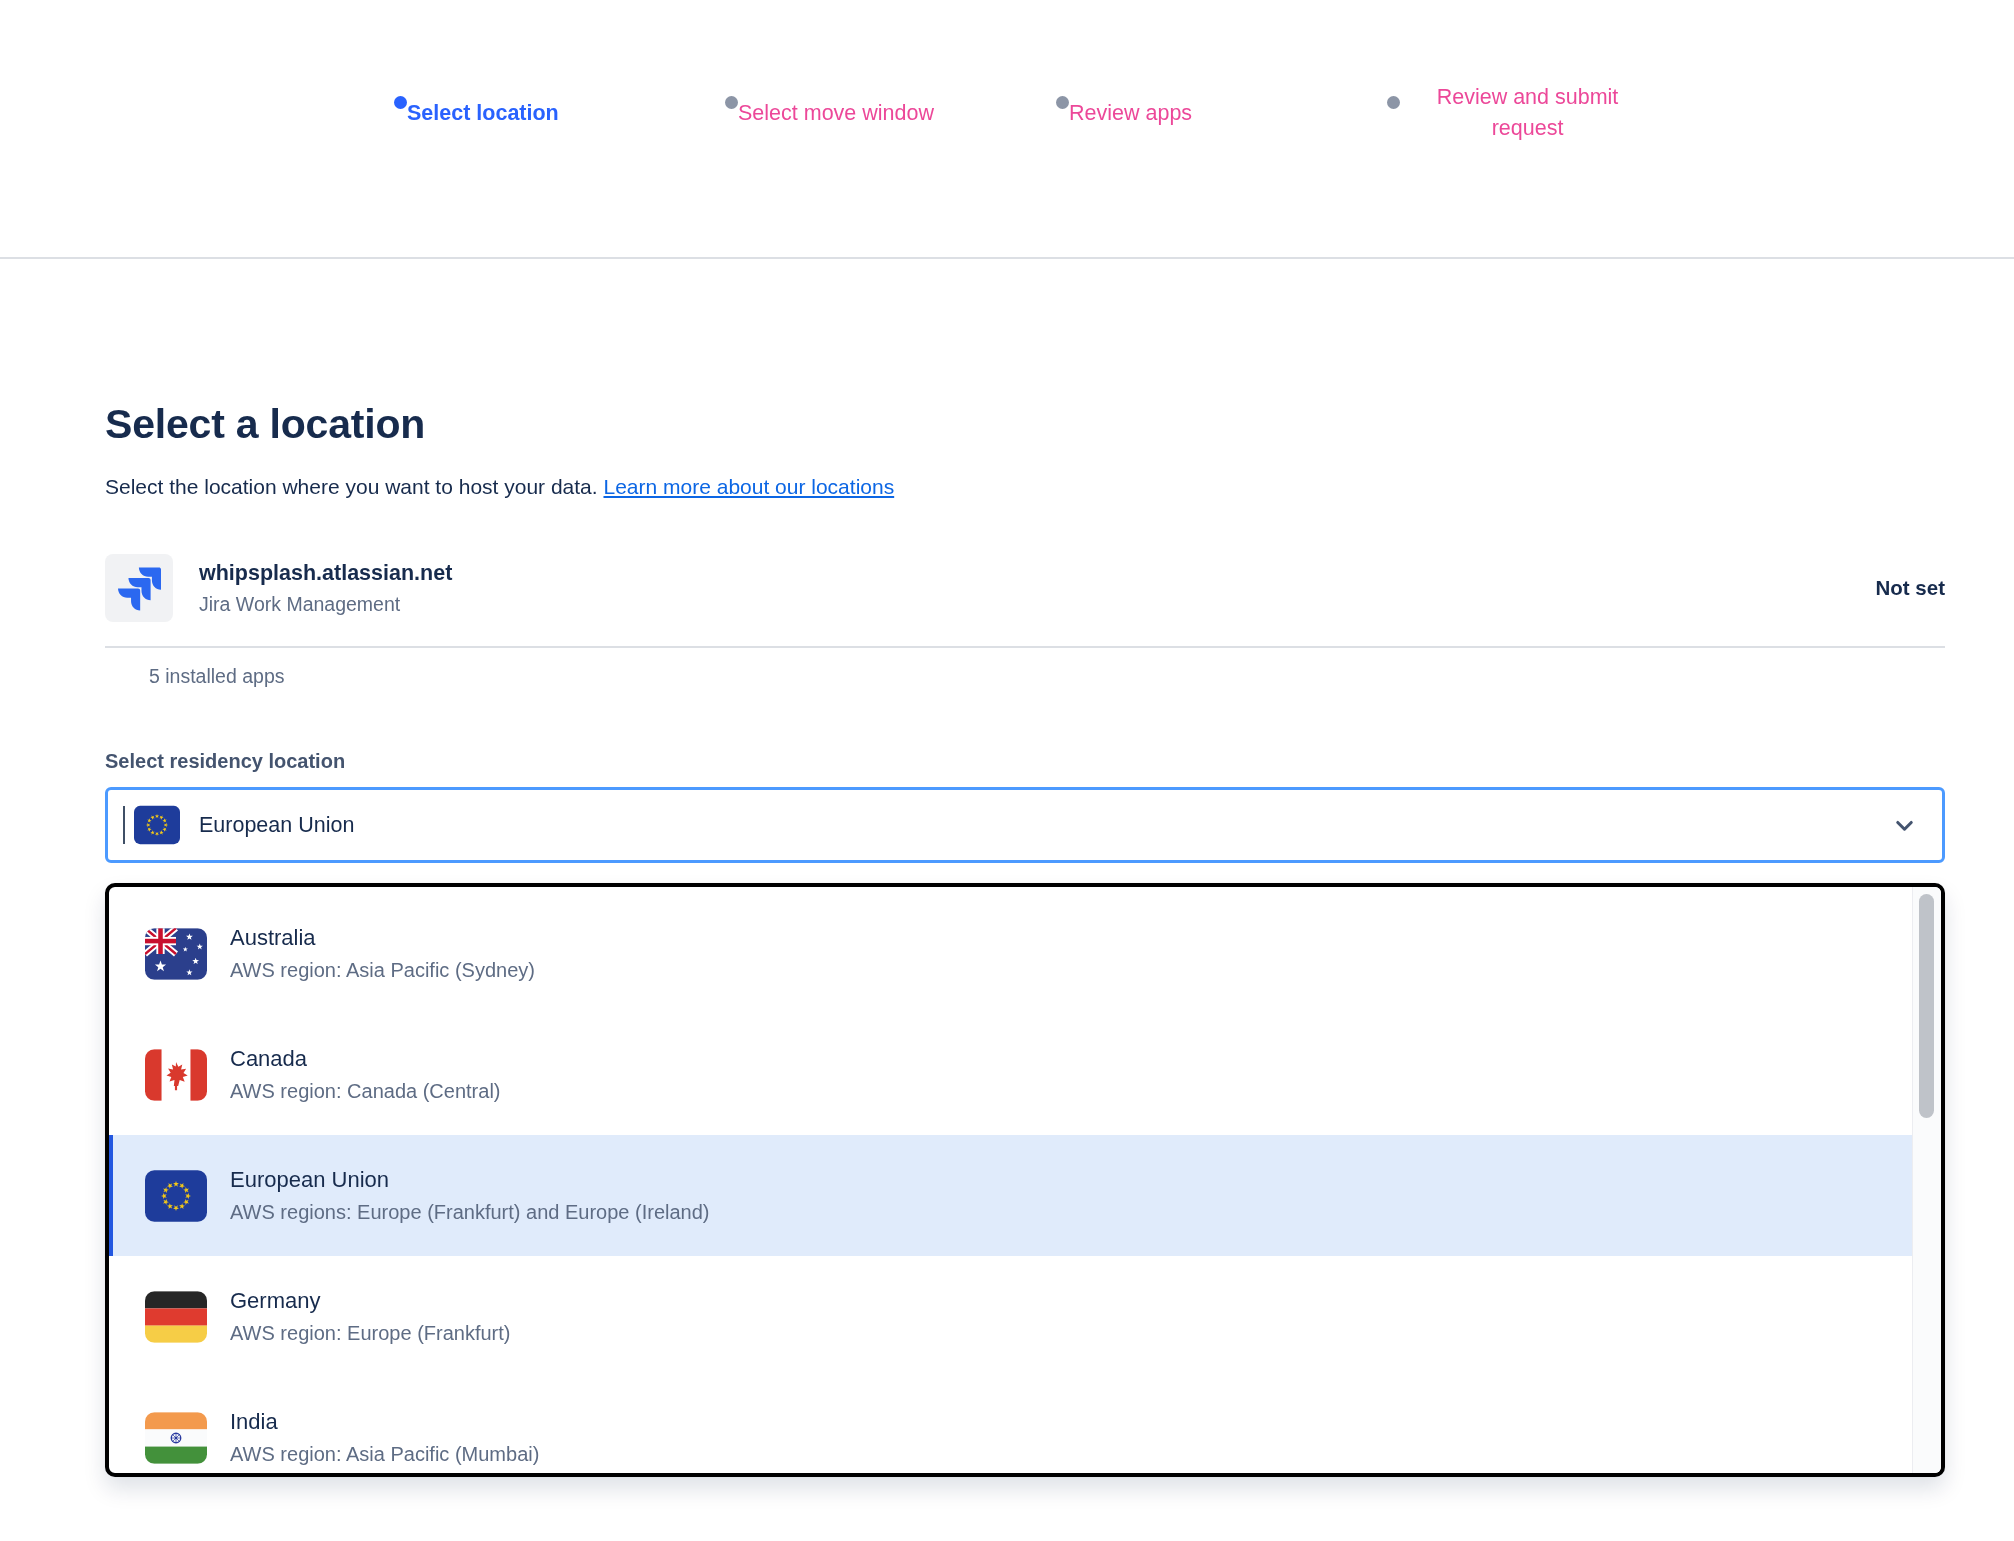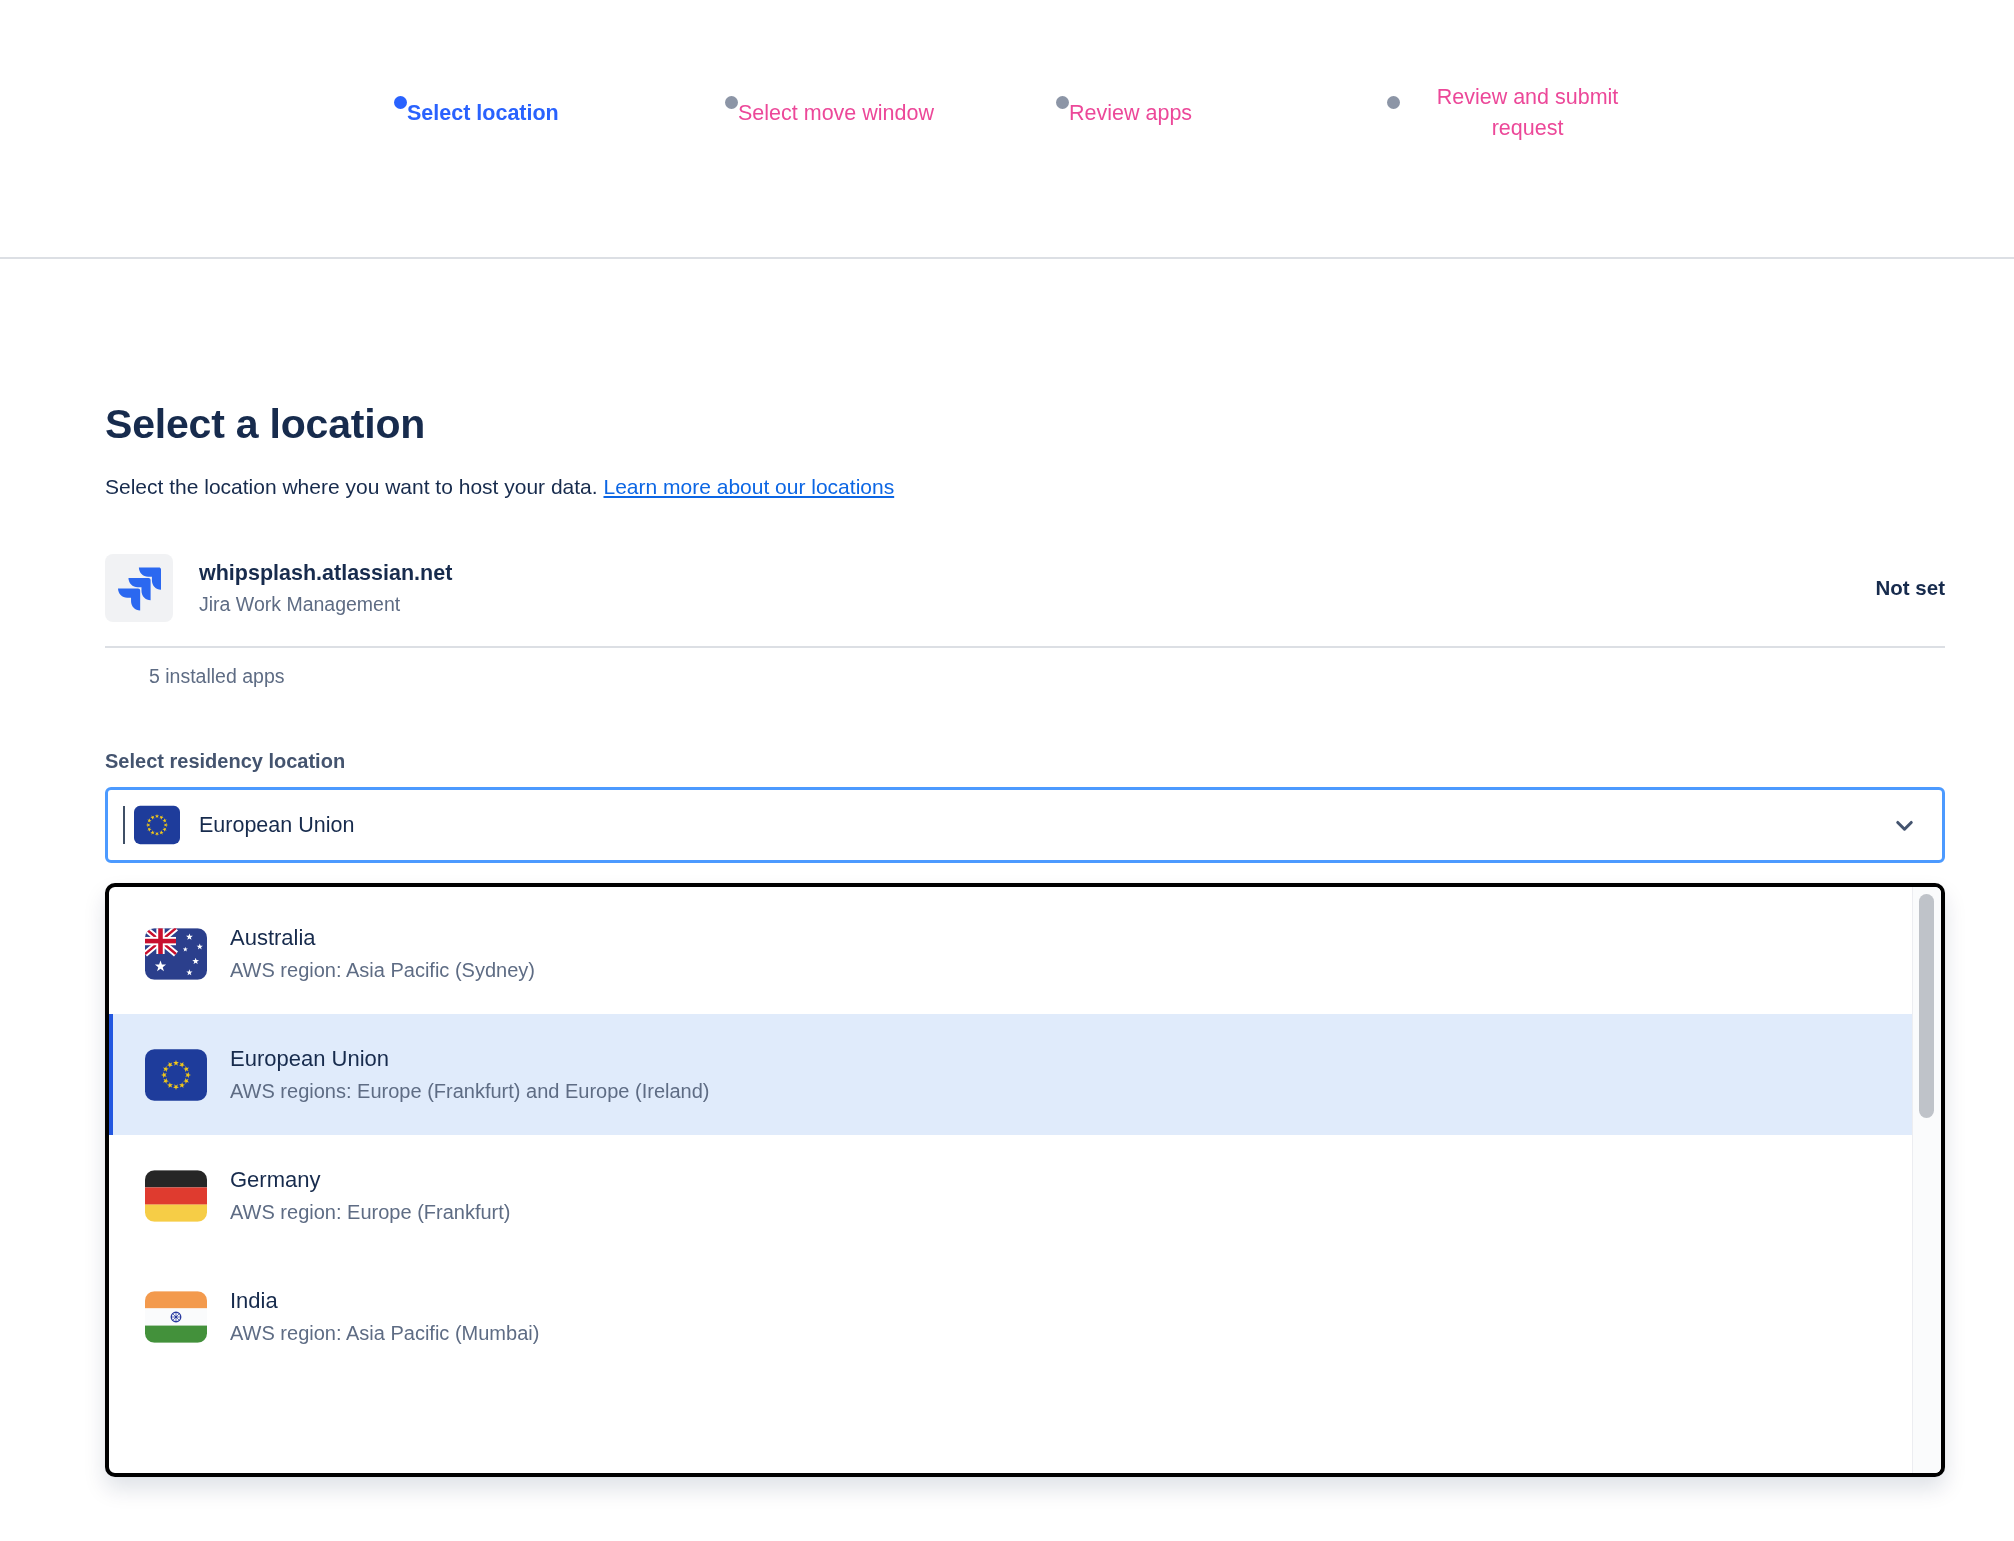--- a/index.html
+++ b/index.html
@@ -168,20 +168,44 @@
             </g>
           </g>
         </svg>
       </span>
       <div>
         <div class="option-name">Australia</div>
         <div class="option-region">AWS region: Asia Pacific (Sydney)</div>
       </div>
     </div>
 
+    <div class="option">
+      <span class="flag">
+        <svg width="62" height="52" viewBox="0 0 60 50">
+          <defs>
+              <clipPath id="caClip">
+                <rect width="60" height="50" rx="9"></rect>
+              </clipPath>
+            </defs>
+          <g clip-path="url(#caClip)">
+            <rect width="60" height="50" fill="#FFFFFF"></rect>
+            <rect width="16" height="50" fill="#D9392D"></rect>
+            <rect x="44" width="16" height="50" fill="#D9392D"></rect>
+            <g fill="#D9392D" transform="translate(30,24) scale(1.05)">
+              <path d="M0-11 l2.2 4.3 3.6-2-1.1 4.6 4.6-.8-2.4 3.9 3.9 2.4-4.5 1.5 1.7 4.2-4.6-1.5L2 11h-4l.6-5.5-4.6 1.5 1.7-4.2-4.5-1.5 3.9-2.4-2.4-3.9 4.6.8-1.1-4.6 3.6 2z"></path>
+              <rect x="-1" y="9" width="2" height="6"></rect>
+            </g>
+          </g>
+        </svg>
+      </span>
+      <div>
+        <div class="option-name">Canada</div>
+        <div class="option-region">AWS region: Canada (Central)</div>
+      </div>
+    </div>
 
     <div class="option selected">
       <span class="flag">
         <svg width="62" height="52" viewBox="0 0 60 50">
           <rect width="60" height="50" rx="9" fill="#1E3C9B"></rect>
           <g fill="#F3C818">
             <use href="#star5" transform="translate(30,13.5)"></use>
             <use href="#star5" transform="rotate(30 30 25) translate(30,13.5)"></use>
             <use href="#star5" transform="rotate(60 30 25) translate(30,13.5)"></use>
             <use href="#star5" transform="rotate(90 30 25) translate(30,13.5)"></use>

